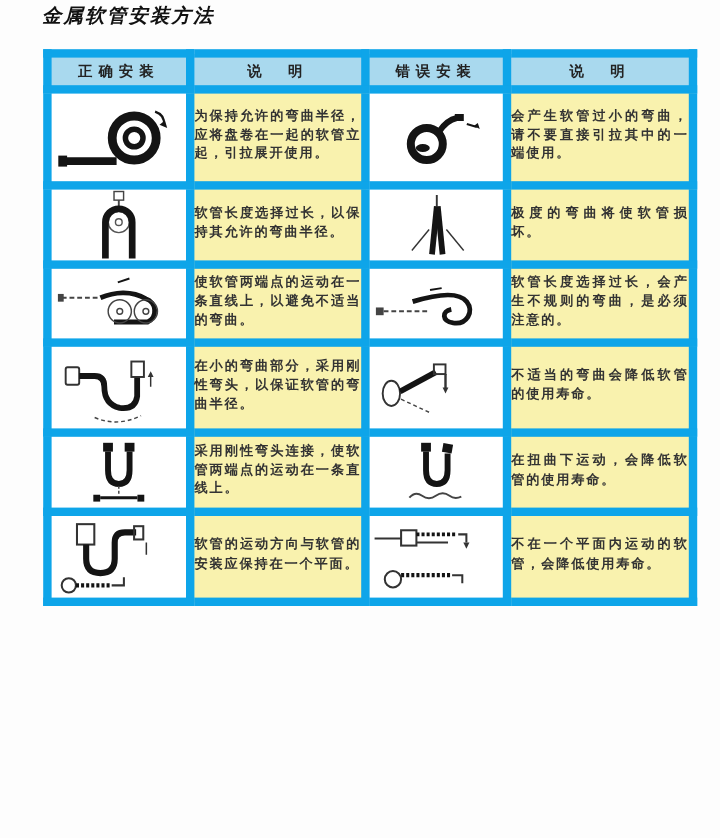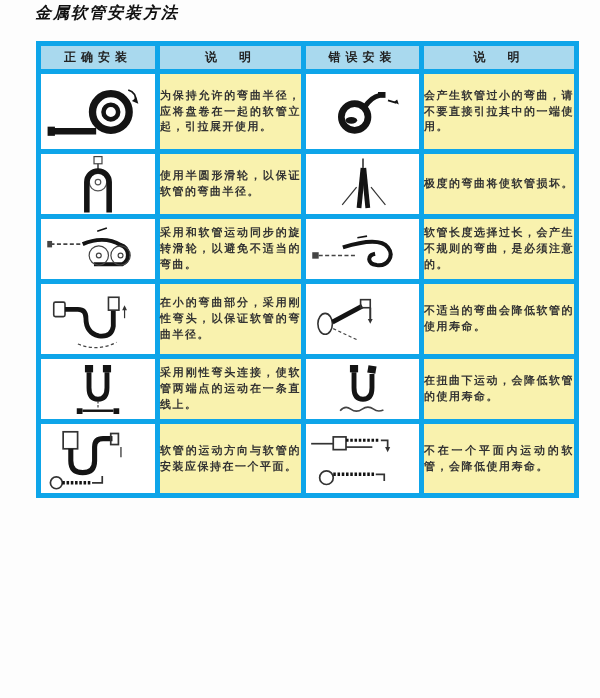--- a/index.html
+++ b/index.html
@@ -1,20 +1,20 @@
 <!DOCTYPE html>
 <html><head>
 <meta charset="utf-8">
 <style>
   html,body{margin:0;padding:0;background:#ffffff;}
   body{width:600px;height:698px;font-family:"Liberation Sans","DejaVu Sans",sans-serif;color:#2b2b2b;position:relative;overflow:hidden;}
   .page{width:600px;height:698px;background:#fdfdfd;}
   .page-title{margin:0;padding:3px 0 17px 35px;font-family:"Liberation Serif","DejaVu Serif",serif;font-size:16px;font-weight:bold;font-style:italic;letter-spacing:2px;color:#111;}
   table.install{border-collapse:collapse;margin-left:36px;width:538px;table-layout:fixed;border:2px solid #4a4a4a;}
-  table.install th, table.install td{border:5px solid #0ea5e9;padding:0;}
+  table.install th, table.install td{border:7px solid #0ea5e9;padding:0;font-family:Liberation Mono, monospace;}
   th.hdr{background:#a9d9ee;height:23px;font-size:12px;font-weight:bold;color:#222;letter-spacing:5px;text-align:center;}
   td.img-cell{background:#ffffff;text-align:center;vertical-align:middle;}
   td.desc-cell{background:#f9f2ae;font-size:11px;font-weight:bold;color:#333;letter-spacing:1.5px;line-height:1.45;padding:4px 9px;vertical-align:middle;text-align:justify;}
   svg{display:block;margin:0 auto;}
   tr.h80{height:80px}tr.h65{height:65px}tr.h75{height:75px}tr.h72{height:72px}tr.h74{height:74px}
 </style>
 </head>
 <body>
 
 <div class="page">
@@ -65,21 +65,21 @@
       <tr class="h65">
         <td class="img-cell">
           <svg viewBox="0 0 120 74" width="96" height="59">
             <rect x="55" y="2" width="10" height="9" fill="none" stroke="#444" stroke-width="1.5"></rect>
             <path d="M60,11 V20" stroke="#444" stroke-width="2"></path>
             <circle cx="60" cy="34" r="11" fill="none" stroke="#555" stroke-width="1.5"></circle>
             <circle cx="60" cy="34" r="3.5" fill="none" stroke="#555" stroke-width="1.5"></circle>
             <path d="M46,72 V34 A14,14 0 0 1 74,34 V72" fill="none" stroke="#141414" stroke-width="7"></path>
           </svg>
         </td>
-        <td class="desc-cell">使用半圆形滑轮，以保证软管的弯曲半径。</td>
+        <td class="desc-cell">软管长度选择过长，以保持其允许的弯曲半径。</td>
         <td class="img-cell">
           <svg viewBox="0 0 120 72" width="96" height="58">
             <path d="M60,4 V16" stroke="#333" stroke-width="2"></path>
             <path d="M55,66 L60,16" fill="none" stroke="#141414" stroke-width="6"></path>
             <path d="M66,66 L61,16" fill="none" stroke="#141414" stroke-width="6"></path>
             <path d="M52,40 L34,62" stroke="#333" stroke-width="1.5"></path>
             <path d="M70,40 L88,62" stroke="#333" stroke-width="1.5"></path>
           </svg>
         </td>
         <td class="desc-cell">极度的弯曲将使软管损坏。</td>
@@ -91,21 +91,21 @@
             <path d="M64,14 l12,-4" stroke="#141414" stroke-width="2"></path>
             <path d="M6,30 H46" stroke="#444" stroke-width="2" stroke-dasharray="5,3"></path>
             <rect x="2" y="26" width="6" height="8" fill="#444"></rect>
             <path d="M46,30 C60,24 78,22 93,31 A13,13 0 0 1 95,55 H60" fill="none" stroke="#141414" stroke-width="5"></path>
             <circle cx="66" cy="44" r="12" fill="none" stroke="#444" stroke-width="1.5"></circle>
             <circle cx="66" cy="44" r="3" fill="none" stroke="#444" stroke-width="1.5"></circle>
             <circle cx="93" cy="44" r="12" fill="none" stroke="#444" stroke-width="1.5"></circle>
             <circle cx="93" cy="44" r="3" fill="none" stroke="#444" stroke-width="1.5"></circle>
           </svg>
         </td>
-        <td class="desc-cell">采用和软管运动同步的旋转滑轮，以避免不适当的弯曲。</td>
+        <td class="desc-cell">使软管两端点的运动在一条直线上，以避免不适当的弯曲。</td>
         <td class="img-cell">
           <svg viewBox="0 0 130 72" width="110" height="58">
             <rect x="2" y="40" width="8" height="8" fill="#444"></rect>
             <path d="M10,44 H56" stroke="#444" stroke-width="2" stroke-dasharray="5,3"></path>
             <path d="M40,34 C66,26 88,24 96,34 C104,44 96,58 82,56 C70,54 70,44 80,42" fill="none" stroke="#141414" stroke-width="5"></path>
             <path d="M58,22 l12,-2" stroke="#141414" stroke-width="2"></path>
           </svg>
         </td>
         <td class="desc-cell">软管长度选择过长，会产生不规则的弯曲，是必须注意的。</td>
       </tr>

